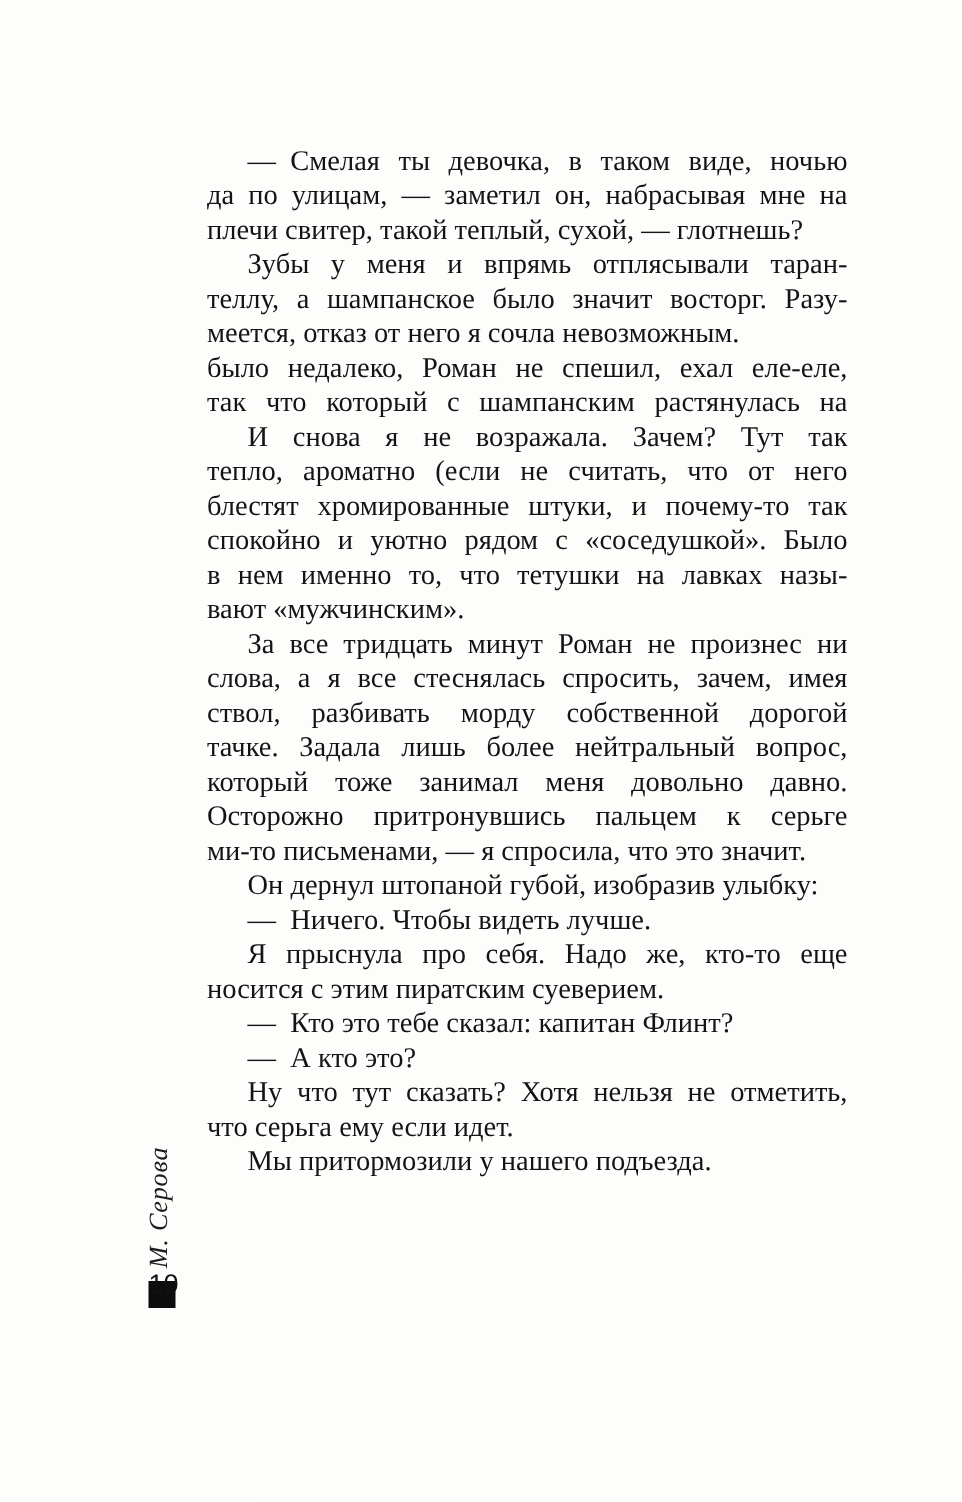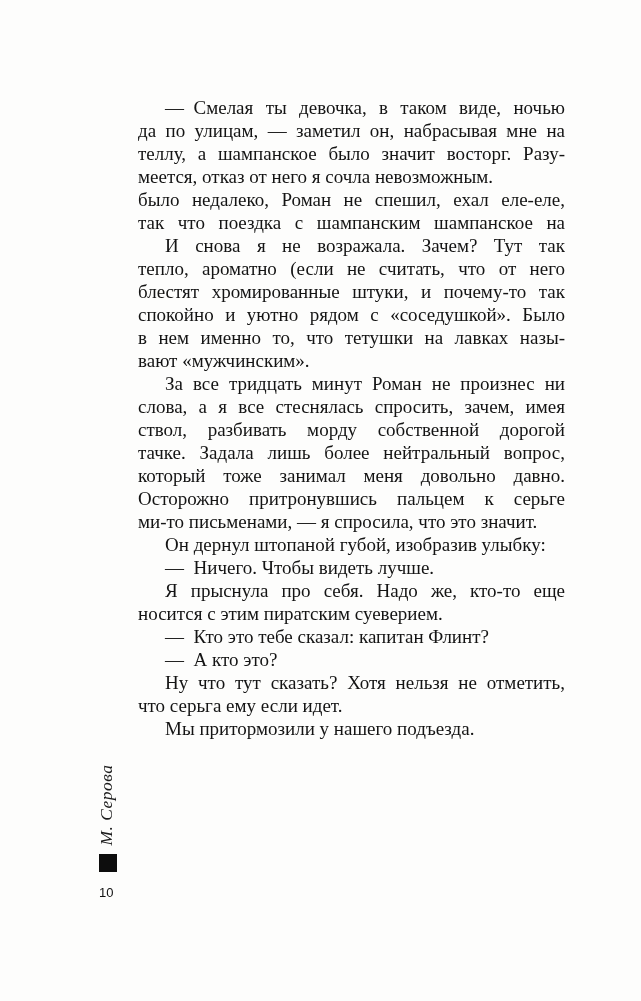--- a/index.html
+++ b/index.html
@@ -53,39 +53,41 @@
     position: absolute;
     left: 99px;
     top: 854px;
     width: 18px;
     height: 18px;
     background: #0d0d0d;
   }
   .page-number {
     position: absolute;
     left: 99px;
-    top: 885px;
+    top: 846px;
     font-family: "Liberation Sans", "DejaVu Sans", sans-serif;
     font-weight: 400;
-    font-size: 13px;
+    font-size: 18px;
     color: #111111;
   }
 </style>
 </head>
 <body>
 
 <div class="page">
 
   <div class="text-block" id="text-block">
       <div class="line first">— Смелая ты девочка, в таком виде, ночью</div>
       <div class="line">да по улицам, — заметил он, набрасывая мне на</div>
+      <div class="line last">плечи свитер, такой теплый, сухой, — глотнешь?</div>
+      <div class="line first">Зубы у меня и впрямь отплясывали таран-</div>
       <div class="line">теллу, а шампанское было значит восторг. Разу-</div>
       <div class="line last">меется, отказ от него я сочла невозможным.</div>
       <div class="line">было недалеко, Роман не спешил, ехал еле-еле,</div>
-      <div class="line">так что поездка с шампанским шампанское на</div>
+      <div class="line">так что который с шампанским растянулась на</div>
       <div class="line first">И снова я не возражала. Зачем? Тут так</div>
       <div class="line">тепло, ароматно (если не считать, что от него</div>
       <div class="line">блестят хромированные штуки, и почему-то так</div>
       <div class="line">спокойно и уютно рядом с «соседушкой». Было</div>
       <div class="line">в нем именно то, что тетушки на лавках назы-</div>
       <div class="line last">вают «мужчинским».</div>
       <div class="line first">За все тридцать минут Роман не произнес ни</div>
       <div class="line">слова, а я все стеснялась спросить, зачем, имея</div>
       <div class="line">ствол, разбивать морду собственной дорогой</div>
       <div class="line">тачке. Задала лишь более нейтральный вопрос,</div>

